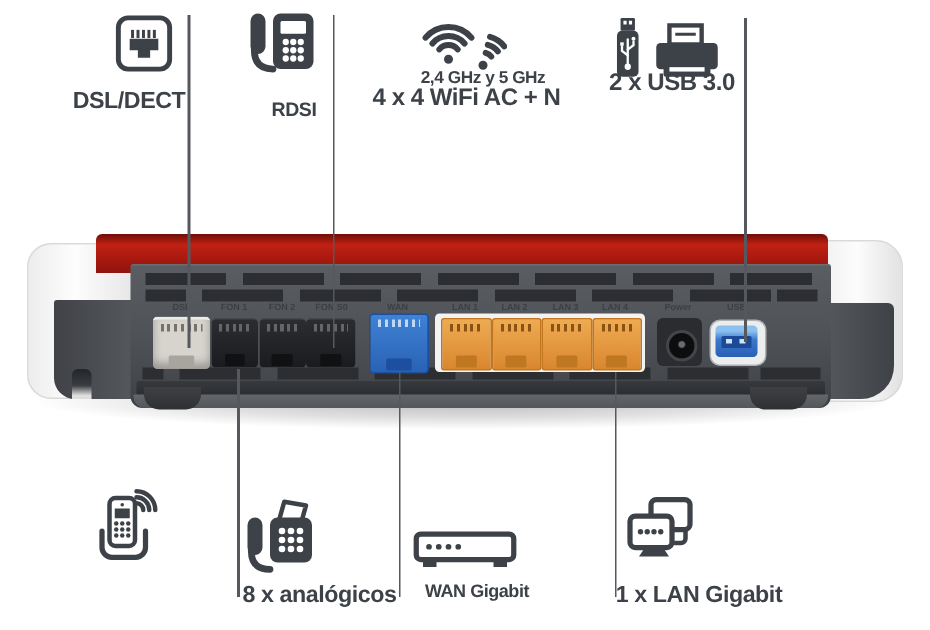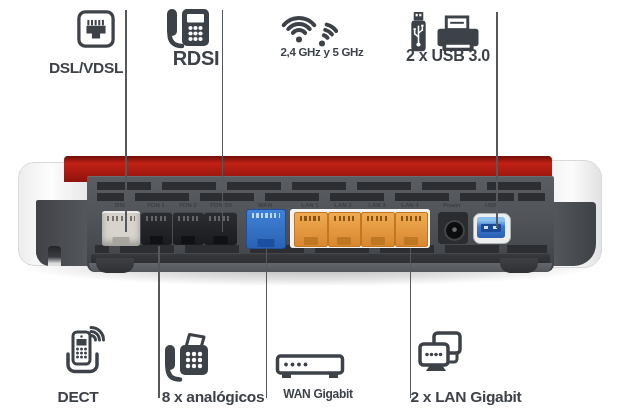--- a/index.html
+++ b/index.html
@@ -85,21 +85,21 @@
       <g fill="currentColor">
         <rect x="12.5" y="12" width="2.2" height="6"></rect>
           <rect x="16.5" y="12" width="2.2" height="6"></rect>
         <rect x="20.5" y="12" width="2.2" height="6"></rect>
           <rect x="24.5" y="12" width="2.2" height="6"></rect>
         <rect x="28.5" y="12" width="2.2" height="6"></rect>
         <path d="M11.5 18.5 h21 v8.5 h-6 v5.5 h-9 v-5.5 h-6 z"></path>
       </g>
     </svg>
   </span>
-  <div class="lbl" style="left:40px;top:60px;width:92px;font-size:15.5px">DSL/VDSL</div>
+  <div class="lbl" style="left:40px;top:60px;width:92px;font-size:15.5px">DSL/DECT</div>
 
   <div class="vline" style="left:125px;top:10px;height:222px"></div>
 
   <span class="ico" style="left:163px;top:6px;width:50px;height:44px">
     <svg viewBox="0 0 50 44">
       <rect x="4" y="3" width="10" height="27" rx="5" fill="currentColor"></rect>
       <path d="M6.5 27 C6.5 36 11 40 19 40" fill="none" stroke="currentColor" stroke-width="4.5" stroke-linecap="round"></path>
       <rect x="19" y="3" width="27" height="37" rx="5" fill="currentColor"></rect>
       <rect x="24" y="8" width="17" height="8.5" rx="1" fill="#fff"></rect>
       <g fill="#fff">
@@ -108,39 +108,40 @@
           <circle cx="37.5" cy="22" r="2.1"></circle>
         <circle cx="27.5" cy="27.5" r="2.1"></circle>
           <circle cx="32.5" cy="27.5" r="2.1"></circle>
           <circle cx="37.5" cy="27.5" r="2.1"></circle>
         <circle cx="27.5" cy="33" r="2.1"></circle>
           <circle cx="32.5" cy="33" r="2.1"></circle>
           <circle cx="37.5" cy="33" r="2.1"></circle>
       </g>
     </svg>
   </span>
-  <div class="lbl" style="left:156px;top:48px;width:80px;font-size:20px">RDSI</div>
+  <div class="lbl" style="left:156px;top:66px;width:80px;font-size:13px">RDSI</div>
 
   <div class="vline" style="left:221.5px;top:10px;height:222px"></div>
 
   <span class="ico" style="left:276px;top:1px;width:62px;height:48px">
     <svg viewBox="0 0 62 48">
       <g fill="none" stroke="currentColor" stroke-width="4" stroke-linecap="round">
         <path d="M16.9 31.9 A8 8 0 0 1 29.1 31.9"></path>
         <path d="M12.3 28 A14 14 0 0 1 33.7 28"></path>
         <path d="M7.7 24.1 A20 20 0 0 1 38.3 24.1"></path>
         <path d="M47.8 34.2 A7 7 0 0 1 51.5 36.7"></path>
         <path d="M49.2 28.9 A12.5 12.5 0 0 1 55.9 33.3"></path>
         <path d="M50.7 23.6 A18 18 0 0 1 60.2 29.9"></path>
       </g>
       <circle cx="23" cy="38.5" r="3" fill="currentColor"></circle>
       <circle cx="46" cy="42.5" r="3" fill="currentColor"></circle>
     </svg>
   </span>
   <div class="lbl" style="left:262px;top:46px;width:120px;font-size:11.5px">2,4 GHz y 5 GHz</div>
+  <div class="lbl" style="left:246px;top:58px;width:130px;font-size:16px">4 x 4 WiFi AC + N</div>
 
   <span class="ico" style="left:407px;top:10px;width:23px;height:46px">
     <svg viewBox="0 0 24 48">
       <rect x="7" y="2" width="10" height="9" rx="1" fill="currentColor"></rect>
       <rect x="9" y="4" width="2.2" height="2.6" fill="#fff"></rect>
         <rect x="12.8" y="4" width="2.2" height="2.6" fill="#fff"></rect>
       <rect x="4.5" y="11" width="15" height="32" rx="3.5" fill="currentColor"></rect>
       <g stroke="#fff" stroke-width="1.6" fill="none" stroke-linecap="round">
         <path d="M12 34 V17"></path>
           <path d="M12 28 l-4 -3 v-3"></path>
@@ -231,21 +232,20 @@
         <circle cx="18.5" cy="29" r="1.5"></circle>
           <circle cx="22.5" cy="29" r="1.5"></circle>
           <circle cx="26.5" cy="29" r="1.5"></circle>
         <circle cx="18.5" cy="33" r="1.5"></circle>
           <circle cx="22.5" cy="33" r="1.5"></circle>
           <circle cx="26.5" cy="33" r="1.5"></circle>
       </g>
       <path d="M9 30 v11 a6.5 6.5 0 0 0 6.5 6.5 h16 a6.5 6.5 0 0 0 6.5 -6.5 v-11" fill="none" stroke="currentColor" stroke-width="3.5" stroke-linecap="round"></path>
     </svg>
   </span>
-  <div class="lbl" style="left:38px;top:389px;width:80px;font-size:15.5px">DECT</div>
 
   <span class="ico" style="left:162px;top:331px;width:54px;height:54px">
     <svg viewBox="0 0 54 54">
       <path d="M24 16 L27.5 3.5 L42 6 L38.5 18.5 Z" fill="#fff" stroke="currentColor" stroke-width="3" stroke-linejoin="round"></path>
       <rect x="18" y="14" width="28" height="30" rx="5" fill="currentColor"></rect>
       <g fill="#fff">
         <circle cx="26" cy="23" r="2.2"></circle>
           <circle cx="32" cy="23" r="2.2"></circle>
           <circle cx="38" cy="23" r="2.2"></circle>
         <circle cx="26" cy="29" r="2.2"></circle>
@@ -283,15 +283,15 @@
       <rect x="3" y="14" width="28" height="21" rx="3.5" fill="#fff" stroke="currentColor" stroke-width="3.5"></rect>
       <g fill="currentColor">
         <circle cx="10" cy="24.5" r="1.8"></circle>
           <circle cx="14.5" cy="24.5" r="1.8"></circle>
         <circle cx="19" cy="24.5" r="1.8"></circle>
           <circle cx="23.5" cy="24.5" r="1.8"></circle>
         <path d="M13 35 l-4 6 h20 l-4 -6 z"></path>
       </g>
     </svg>
   </span>
-  <div class="lbl" style="left:406px;top:389px;width:120px;font-size:15.5px">2 x LAN Gigabit</div>
+  <div class="lbl" style="left:406px;top:389px;width:120px;font-size:15.5px">1 x LAN Gigabit</div>
 
 </div>
 
 </body></html>

